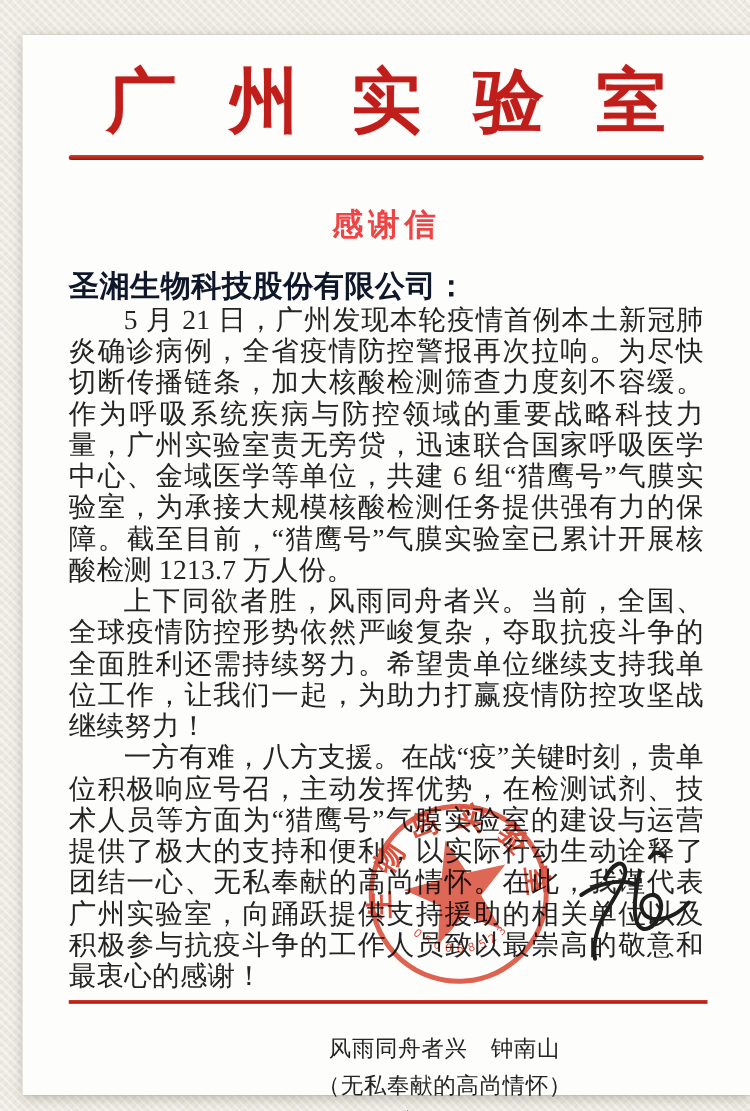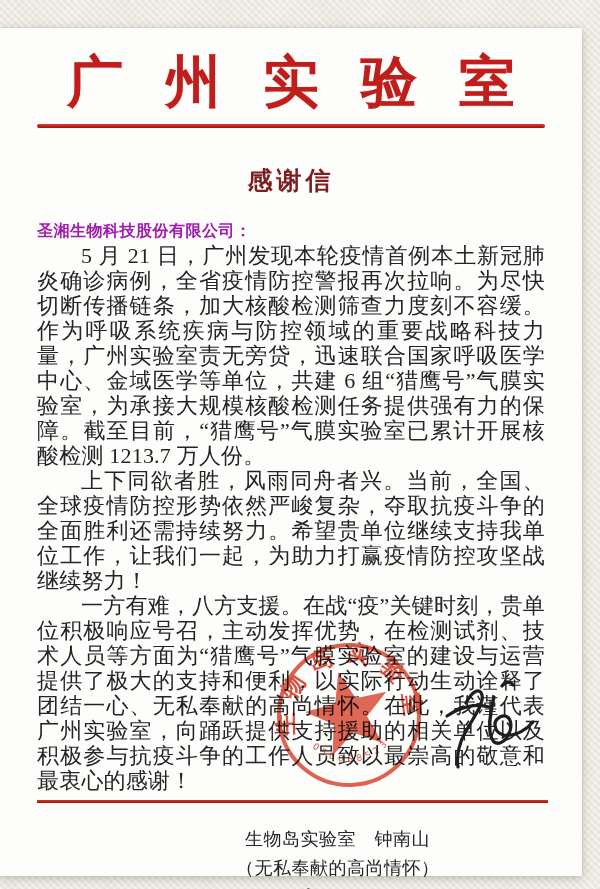--- a/index.html
+++ b/index.html
@@ -6,47 +6,47 @@
   body{
     width:600px;height:889px;
     background-color:#edeae2;
     background-image:
       repeating-linear-gradient(45deg, rgba(255,255,255,.45) 0 2px, rgba(0,0,0,0) 2px 5px),
       repeating-linear-gradient(-45deg, rgba(120,115,100,.05) 0 2px, rgba(0,0,0,0) 2px 5px);
     font-family:"Liberation Serif","DejaVu Serif",serif;
     overflow:hidden;position:relative;
   }
   .page{
-    position:absolute;left:0;top:28px;width:582px;height:848px;
+    position:absolute;left:18px;top:28px;width:582px;height:848px;
     background:#fdfdfc;
     box-shadow:0 2px 9px rgba(90,85,70,.35), 0 0 1px rgba(0,0,0,.2);
     padding:24px 37px 0 37px;box-sizing:border-box;
     position:absolute;
   }
   .letterhead-title{
     margin:0;color:#c01e1a;
     font-size:56px;line-height:60px;font-weight:700;
     text-align:center;letter-spacing:42px;margin-right:-42px;
     font-family:"Liberation Serif","DejaVu Serif",serif;
     text-shadow:0 0 1px rgba(192,30,26,.4);
     white-space:nowrap;
   }
   .letterhead-rule{
     margin-top:12px;height:4px;border:none;
     background:linear-gradient(#d8402c,#9d1208);
     border-radius:2px;
   }
   .letter-title{
-    margin:36px 0 0 0;text-align:center;color:#7f1d1d;
+    margin:36px 0 0 0;text-align:center;color:#ef4444;
     font-family:"Liberation Sans","DejaVu Sans",sans-serif;
     font-size:25px;line-height:32px;font-weight:700;letter-spacing:4px;
   }
   .addressee{
-    margin:22px 0 0 0;font-weight:700;color:#a21caf;
-    font-size:16px;line-height:25px;letter-spacing:.5px;
+    margin:22px 0 0 0;font-weight:700;color:#0f172a;
+    font-size:24px;line-height:25px;letter-spacing:.5px;
   }
   .body-par{
     margin:0;color:#242424;font-size:22px;line-height:25px;
     text-align:justify;text-justify:inter-character;
     text-indent:2em;letter-spacing:.2px;
   }
   .signature-block{
     margin-top:32px;position:relative;color:#242424;
     font-size:18px;line-height:29px;letter-spacing:.5px;
   }
@@ -76,21 +76,21 @@
 
   <h2 class="letter-title">感谢信</h2>
 
   <p class="addressee">圣湘生物科技股份有限公司：</p>
 
   <p class="body-par">5 月 21 日，广州发现本轮疫情首例本土新冠肺炎确诊病例，全省疫情防控警报再次拉响。为尽快切断传播链条，加大核酸检测筛查力度刻不容缓。作为呼吸系统疾病与防控领域的重要战略科技力量，广州实验室责无旁贷，迅速联合国家呼吸医学中心、金域医学等单位，共建 6 组“猎鹰号”气膜实验室，为承接大规模核酸检测任务提供强有力的保障。截至目前，“猎鹰号”气膜实验室已累计开展核酸检测 1213.7 万人份。</p>
   <p class="body-par">上下同欲者胜，风雨同舟者兴。当前，全国、全球疫情防控形势依然严峻复杂，夺取抗疫斗争的全面胜利还需持续努力。希望贵单位继续支持我单位工作，让我们一起，为助力打赢疫情防控攻坚战继续努力！</p>
   <p class="body-par">一方有难，八方支援。在战“疫”关键时刻，贵单位积极响应号召，主动发挥优势，在检测试剂、技术人员等方面为“猎鹰号”气膜实验室的建设与运营提供了极大的支持和便利，以实际行动生动诠释了团结一心、无私奉献的高尚情怀。在此，我谨代表广州实验室，向踊跃提供支持援助的相关单位以及积极参与抗疫斗争的工作人员致以最崇高的敬意和最衷心的感谢！</p>
 
   <div class="signature-block">
-    <p class="sig-line1">生物岛实验室　钟南山</p>
+    <p class="sig-line1">风雨同舟者兴　钟南山</p>
     <p class="sig-line2">（无私奉献的高尚情怀）</p>
     <p class="sig-line3">2021 年 6 月 23 日</p>
   </div>
 
   <svg class="stamp" viewBox="0 0 150 150" xmlns="http://www.w3.org/2000/svg">
     <circle cx="75" cy="75" r="70" fill="none" stroke="#d8432e" stroke-width="4" opacity=".9"></circle>
     <polygon points="75,31 85.6,60.4 116.8,61.4 92.1,80.6 100.9,110.6 75,93 49.1,110.6 57.9,80.6 33.2,61.4 64.4,60.4" fill="#d8432e" opacity=".88" transform="rotate(-10 75 75)"></polygon>
     <defs>
       <path id="ringTop" d="M 23 98 A 56 56 0 1 1 127 98" fill="none"></path>
       <path id="ringBottom" d="M 30 96 A 52 52 0 0 0 120 96" fill="none"></path>

